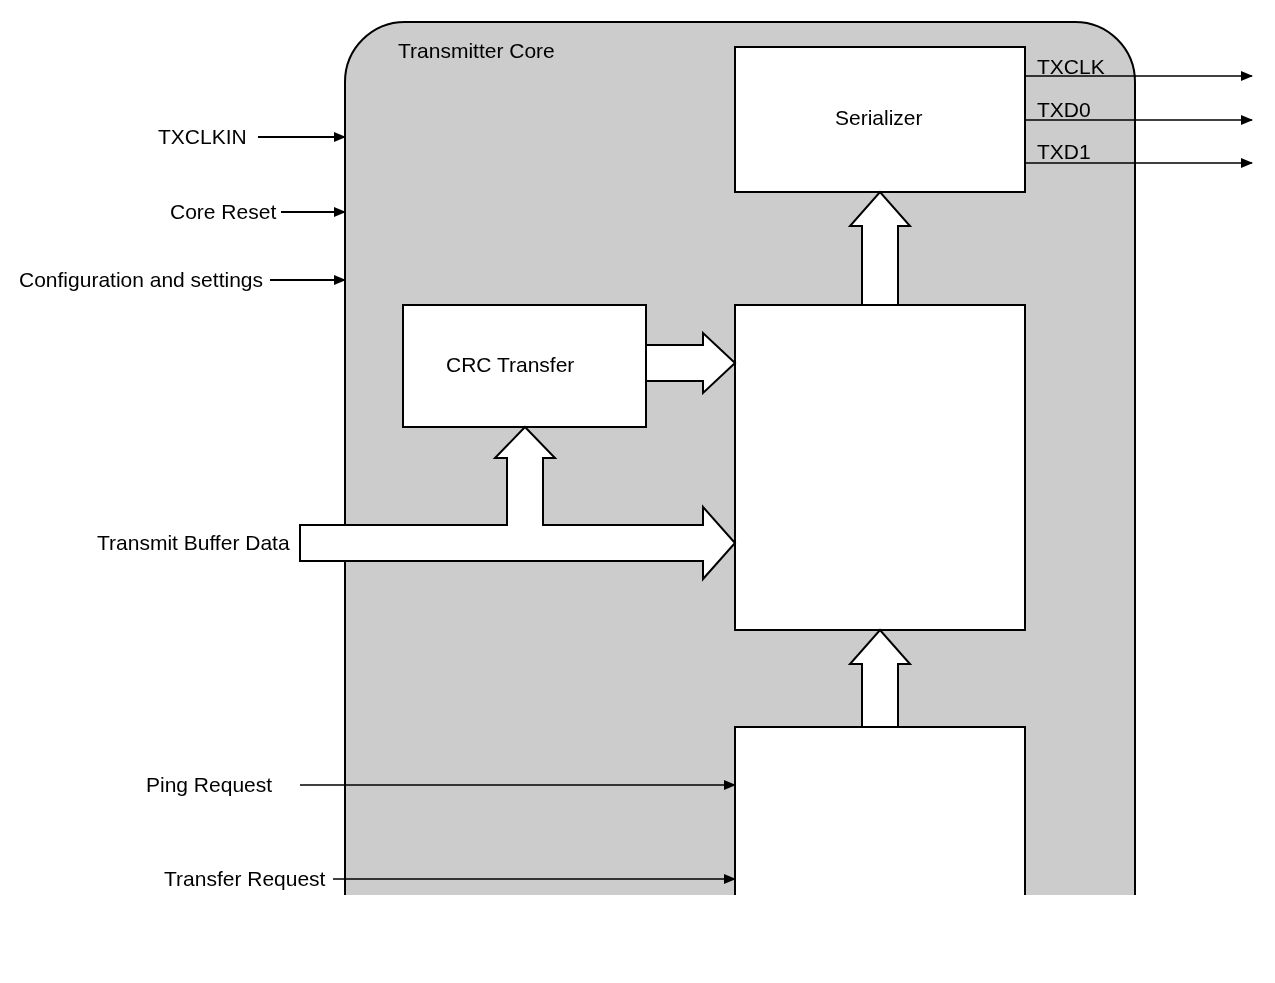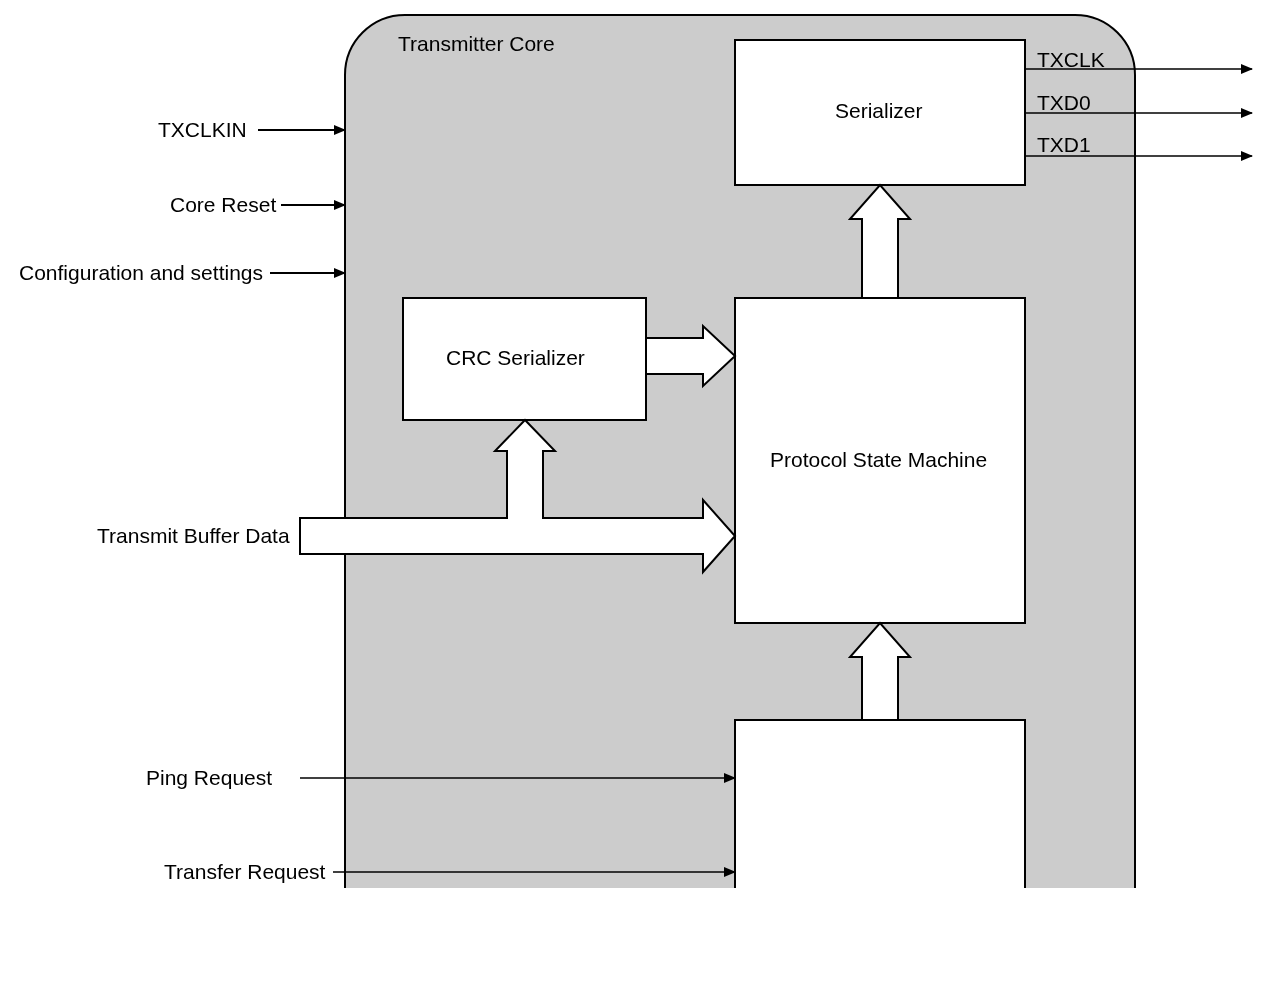--- a/index.html
+++ b/index.html
@@ -5,20 +5,21 @@
   body {
     margin: 0;
     padding: 0;
     font-family: Arial, Helvetica, sans-serif;
     background: #ffffff;
   }
   .canvas {
     position: relative;
     width: 1275px;
     height: 888px;
+    margin-top: 7px;
   }
   svg {
     position: absolute;
     top: 0;
     left: 0;
   }
   .label {
     position: absolute;
     font-size: 21px;
     color: #000;
@@ -99,22 +100,21 @@
            L 880 623
            L 910 657
            L 898 657
            L 898 720 Z" fill="#ffffff" stroke="#000" stroke-width="2"></path>
 
 </svg>
 
 <div class="label" style="left:398px; top:32px;">Transmitter Core</div>
 
 <div class="label" style="left:835px; top:99px;">Serializer</div>
-<div class="label" style="left:446px; top:346px;">CRC Serializer</div>
-<div class="label" style="left:770px; top:448px;">Protocol State Machine</div>
+<div class="label" style="left:446px; top:346px;">CRC Transfer</div>
 
 <div class="label" style="left:158px; top:118px;text-align:center;">TXCLKIN</div>
 <div class="label" style="left:170px; top:193px;text-align:center;">Core Reset</div>
 <div class="label" style="left:19px; top:261px;">Configuration and settings</div>
 <div class="label" style="left:97px; top:524px;text-align:center;">Transmit Buffer Data</div>
 <div class="label" style="left:146px; top:766px;text-align:center;">Ping Request</div>
 <div class="label" style="left:164px; top:860px;">Transfer Request</div>
 
 <div class="label" style="left:1037px; top:48px;">TXCLK</div>
 <div class="label" style="left:1037px; top:91px;">TXD0</div>

